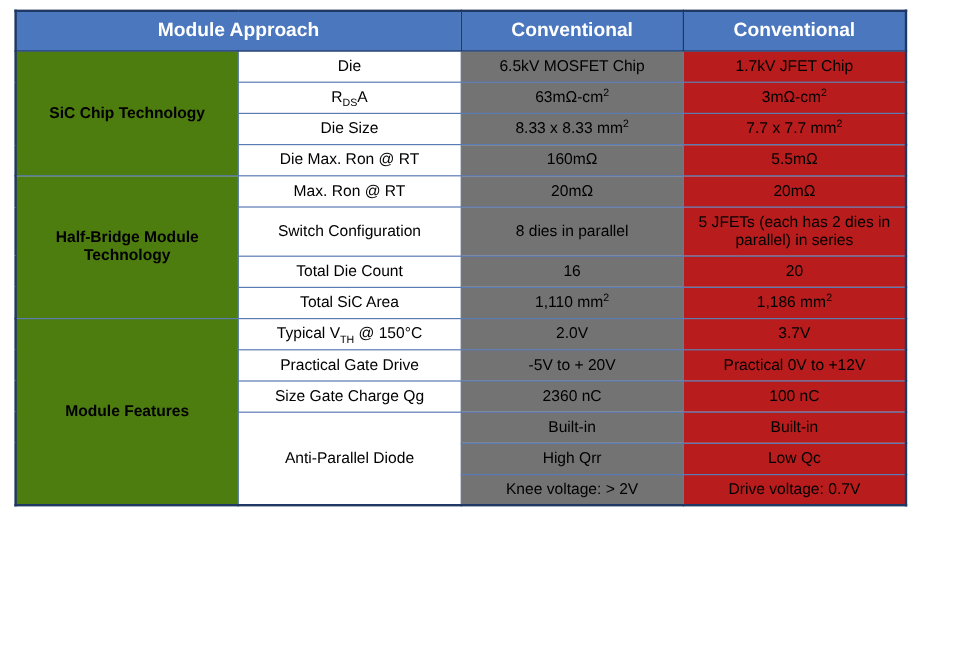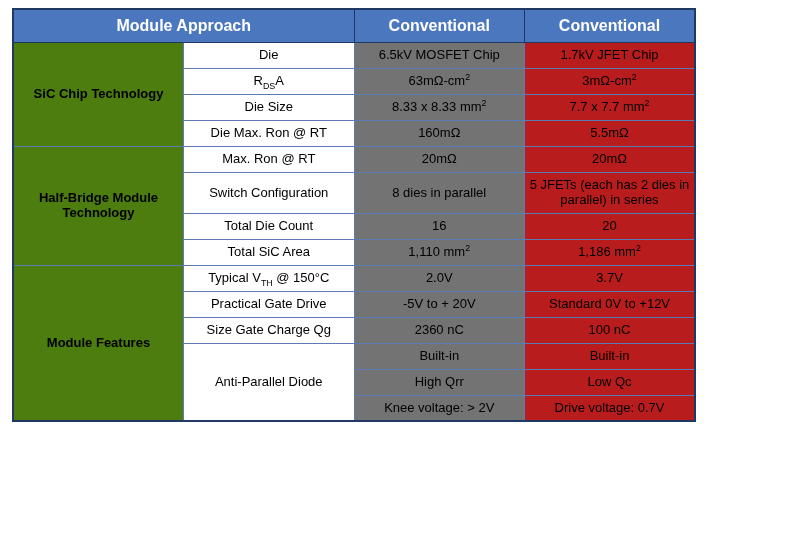--- a/index.html
+++ b/index.html
@@ -15,21 +15,21 @@
   }
   #sheet {
     position: relative;
     width: 800px;
     height: 552px;
     box-sizing: border-box;
   }
   table.comp {
     border-collapse: collapse;
     table-layout: fixed;
-    width: 684px;
+    width: 744px;
     margin: 8px 12px 0 12px;
     border: 2px solid #1f3864;
     padding-left: 14px;
   }
   table.comp td, table.comp th {
     border: 1px solid #5b7bb5;
     text-align: center;
     vertical-align: middle;
     font-size: 13px;
     color: #000000;
@@ -128,21 +128,21 @@
         </tr>
         <tr>
           <td class="group" rowspan="6">Module Features</td>
           <td class="param">Typical V<sub>TH</sub> @ 150°C</td>
           <td class="conv">2.0V</td>
           <td class="super">3.7V</td>
         </tr>
         <tr>
           <td class="param">Practical Gate Drive</td>
           <td class="conv">-5V to + 20V</td>
-          <td class="super">Standard 0V to +12V</td>
+          <td class="super">Practical 0V to +12V</td>
         </tr>
         <tr>
           <td class="param">Size Gate Charge Qg</td>
           <td class="conv">2360 nC</td>
           <td class="super">100 nC</td>
         </tr>
         <tr>
           <td class="param" rowspan="3">Anti-Parallel Diode</td>
           <td class="conv">Built-in</td>
           <td class="super">Built-in</td>

